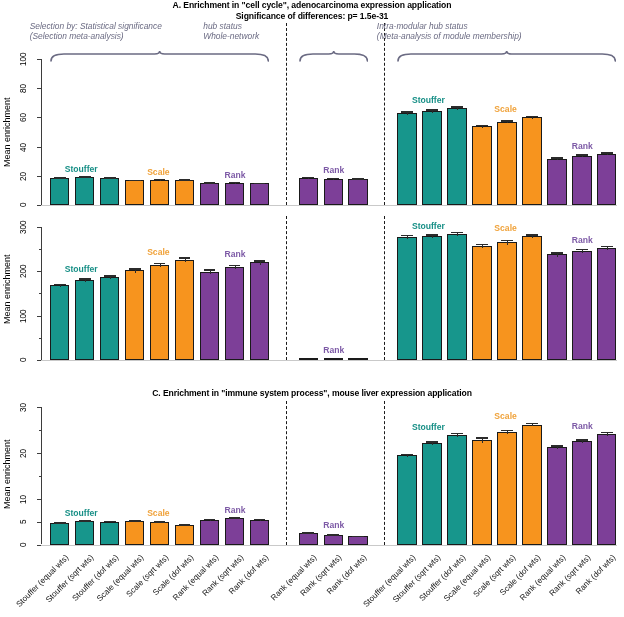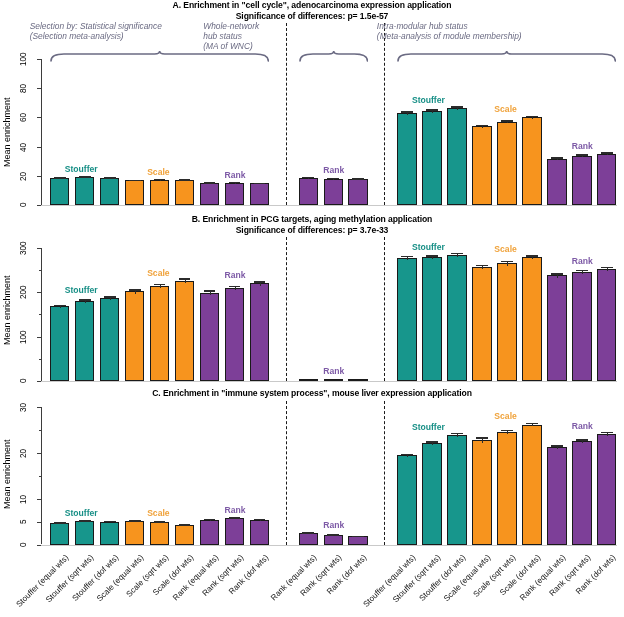--- a/index.html
+++ b/index.html
@@ -64,21 +64,21 @@
   }
 </style>
 </head>
 <body>
 
 <div class="figure">
 
   <div class="panel" id="panelA" style="top:0px;">
     <div class="panel-title">
       <span>A. Enrichment in "cell cycle", adenocarcinoma expression application</span>
-      <span class="l2">Significance of differences:  p= 1.5e-57</span>
+      <span class="l2">Significance of differences:  p= 1.5e-31</span>
     </div>
     <div class="plotwrap" id="plotA" style="height: 186px;">
         <div class="ylabel" style="top: 38px; height: 146px;">Mean enrichment</div>
         <div class="yaxis-line" style="left: 41px; top: 38px; height: 146px;"></div>
         <div class="ytick" style="left: 37px; top: 184px;"></div>
         <div class="ytick-label" style="left: 19px; top: 171px; height: 26px; width: 18px;">0</div>
         <div class="ytick" style="left: 37px; top: 154.8px;"></div>
         <div class="ytick-label" style="left: 19px; top: 141.8px; height: 26px; width: 18px;">20</div>
         <div class="ytick" style="left: 37px; top: 125.6px;"></div>
         <div class="ytick-label" style="left: 19px; top: 112.6px; height: 26px; width: 18px;">40</div>
@@ -162,42 +162,37 @@
         <div class="grp-label c-orange" style="left: 494.351px; top: 83.4px;">Scale</div>
         <div class="grp-label c-purple" style="left: 571.785px; top: 119.608px;">Rank</div>
         <div class="sec-label" style="left: 29.6541px; width: 260px; top: 0px;">
           <div>Selection by: Statistical significance</div>
           <div>(Selection meta-analysis)</div>
         </div>
         <svg class="brace" width="219.30829694323148" height="11" style="left: 50px; top: 30px;">
           <path d="M1,10 Q1,3 14,3 L104.65414847161574,3 Q109.65414847161574,3 109.65414847161574,0 Q109.65414847161574,3 114.65414847161574,3 L205.30829694323148,3 Q218.30829694323148,3 218.30829694323148,10" fill="none" stroke="#6b6b83" stroke-width="1.6" stroke-linecap="round"></path>
         </svg>
         <div class="sec-label" style="left: 203.252px; width: 260px; top: 0px;">
+          <div>hub status</div>
           <div>Whole-network</div>
-          <div>hub status</div>
-          <div>(MA of WNC)</div>
         </div>
         <svg class="brace" width="69.43930131004367" height="11" style="left: 298.533px; top: 30px;">
           <path d="M1,10 Q1,3 13.887860262008736,3 L29.719650655021837,3 Q34.71965065502184,3 34.71965065502184,0 Q34.71965065502184,3 39.71965065502184,3 L55.55144104803494,3 Q68.43930131004367,3 68.43930131004367,10" fill="none" stroke="#6b6b83" stroke-width="1.6" stroke-linecap="round"></path>
         </svg>
         <div class="sec-label" style="left: 376.851px; width: 260px; top: 0px;">
           <div>Intra-modular hub status</div>
           <div>(Meta-analysis of module membership)</div>
         </div>
         <svg class="brace" width="219.30829694323143" height="11" style="left: 397.197px; top: 30px;">
           <path d="M1,10 Q1,3 14,3 L104.65414847161571,3 Q109.65414847161571,3 109.65414847161571,0 Q109.65414847161571,3 114.65414847161571,3 L205.30829694323143,3 Q218.30829694323143,3 218.30829694323143,10" fill="none" stroke="#6b6b83" stroke-width="1.6" stroke-linecap="round"></path>
         </svg>
       </div>
   </div>
 
   <div class="panel" id="panelB" style="top:214px;">
-    <div class="panel-title">
-      <span>B. Enrichment in PCG targets, aging methylation application</span>
-      <span class="l2">Significance of differences:  p= 3.7e-33</span>
-    </div>
     <div class="plotwrap" id="plotB" style="height: 148px;">
         <div class="ylabel" style="top: 4px; height: 142px;">Mean enrichment</div>
         <div class="yaxis-line" style="left: 41px; top: 12.875px; height: 133.125px;"></div>
         <div class="ytick" style="left: 37px; top: 146px;"></div>
         <div class="ytick-label" style="left: 19px; top: 133px; height: 26px; width: 18px;">0</div>
         <div class="ytick minor" style="left: 38.5px; top: 123.812px;"></div>
         <div class="ytick" style="left: 37px; top: 101.625px;"></div>
         <div class="ytick-label" style="left: 19px; top: 88.625px; height: 26px; width: 18px;">100</div>
         <div class="ytick minor" style="left: 38.5px; top: 79.4375px;"></div>
         <div class="ytick" style="left: 37px; top: 57.25px;"></div>

